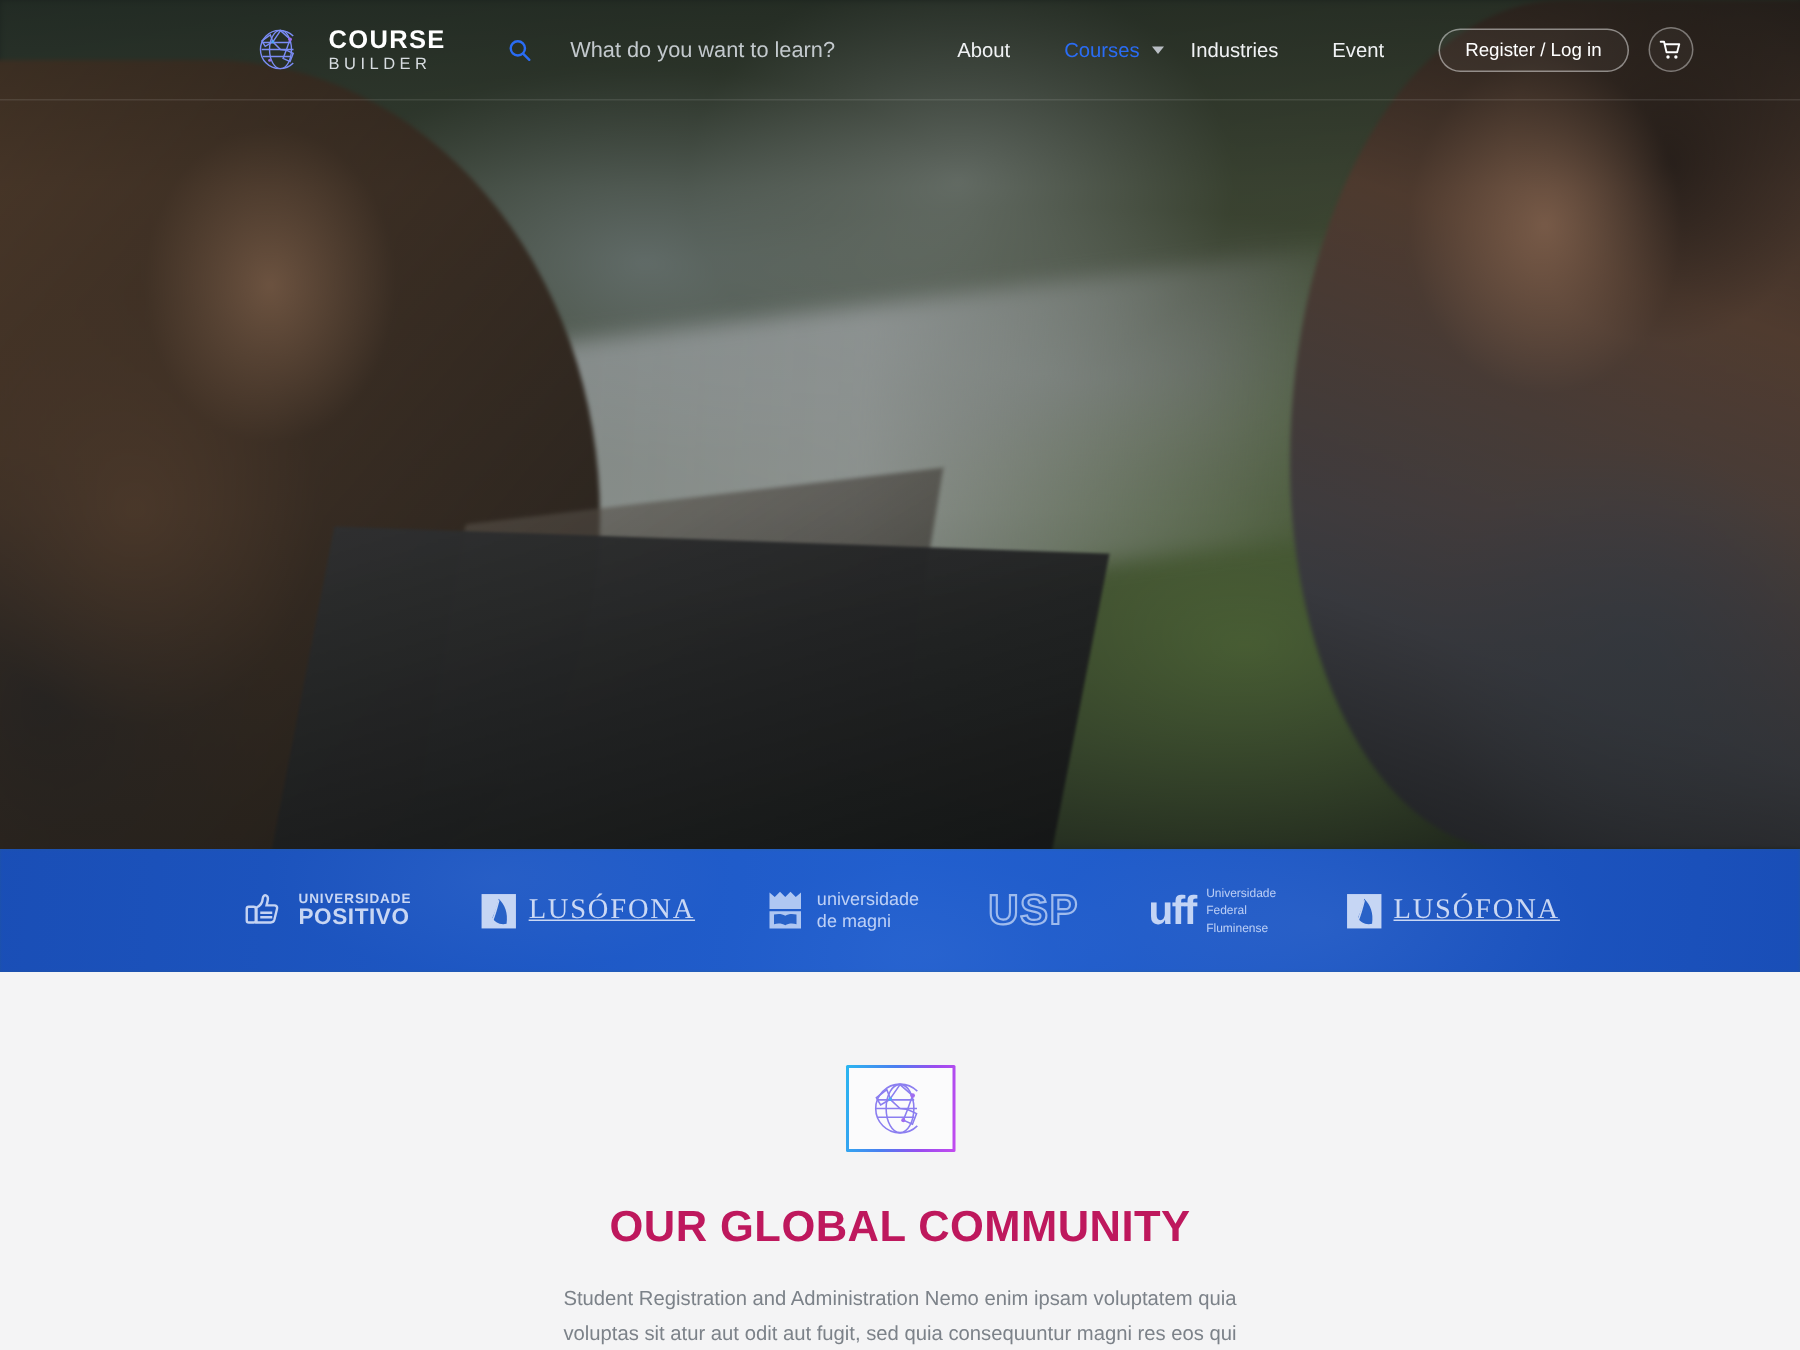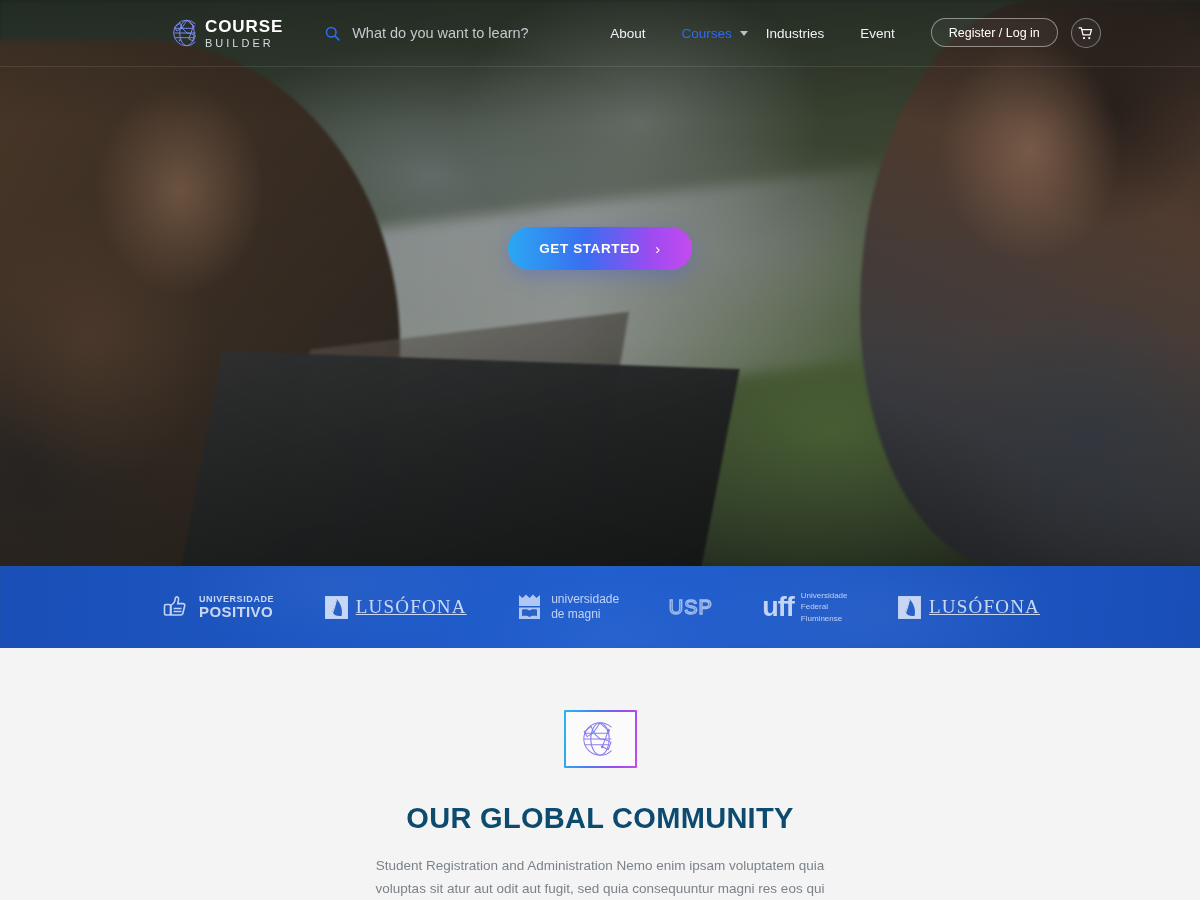--- a/index.html
+++ b/index.html
@@ -66,33 +66,33 @@
       radial-gradient(ellipse 190px 200px at 230px 440px, rgba(70,74,84,.95), rgba(70,74,84,0) 72%),
       linear-gradient(200deg,#3a2c26 0%,#6a4c3c 35%,#4a4a52 75%,#2c2c32 100%);
     border-radius:50% 0 0 40%/60% 0 0 50%;
     filter:blur(1.5px);
   }
   .hero-scrim{position:absolute;inset:0;background:linear-gradient(180deg,rgba(10,14,12,.52) 0%,rgba(12,16,14,.30) 22%,rgba(12,16,14,.26) 60%,rgba(10,14,12,.42) 100%);}
 
   
   .header{position:absolute;left:0;top:0;width:1200px;height:67px;z-index:30;
     display:flex;align-items:center;border-bottom:1px solid rgba(255,255,255,.10);}
-  .brand{display:flex;align-items:center;gap:1px;margin-left:170px;}
+  .brand{display:flex;align-items:center;gap:15px;margin-left:170px;}
   .brand-mark{width:34px;height:34px;flex:0 0 34px;}
   .brand-text{line-height:1;}
   .brand-top{font-size:17px;font-weight:bold;color:#fff;letter-spacing:.9px;}
   .brand-bottom{font-size:11px;color:#d7dce0;letter-spacing:3.0px;margin-top:3px;}
   .divider{width:1px;height:34px;background:rgba(255,255,255,.22);margin-left:22px;}
-  .search{display:flex;align-items:center;gap:11px;margin-left:19px;}
+  .search{display:flex;align-items:flex-end;gap:25px;margin-left:19px;}
   .search-input{
     border:0;background:transparent;outline:none;
     font-family:"Liberation Sans",sans-serif;font-size:14.5px;color:#d6dadd;width:240px;
   }
   .search-input::placeholder{color:#c3c9cd;}
-  .nav{margin-left:auto;display:flex;gap:0;margin-right:170px;}
+  .nav{margin-left:auto;display:flex;align-items:center;gap:0;margin-right:170px;}
   .nav-link{font-size:13.5px;color:#f0f2f4;text-decoration:none;padding:0 18px;white-space:nowrap;}
   .nav-link.is-active{color:#2a6cf4;}
   .nav-item{display:flex;align-items:center;}
   .caret{width:0;height:0;border-left:4.5px solid transparent;border-right:4.5px solid transparent;
     border-top:5px solid #b9bec4;margin-left:-10px;}
   .btn-register{
     margin-left:18px;border:1px solid rgba(255,255,255,.45);border-radius:18px;
     height:29px;padding:0 17px;display:flex;align-items:center;justify-content:center;
     font-size:12.5px;color:#fff;background:rgba(255,255,255,.04);cursor:pointer;white-space:nowrap;
   }
@@ -133,31 +133,31 @@
     filter:blur(1px);}
   .lb-tint{position:absolute;inset:0;background:linear-gradient(90deg,rgba(24,78,186,.86),rgba(30,92,206,.76) 50%,rgba(24,78,186,.86));}
   .lb-inner{position:relative;z-index:3;height:82px;display:flex;align-items:center;justify-content:space-between;
     padding:0 160px;}
   .lb-logo{display:flex;align-items:center;gap:7px;opacity:.82;}
   .lb-stack{line-height:1.12;color:#eef3ff;}
   .lb-l1{font-size:9px;letter-spacing:.6px;font-weight:bold;}
   .lb-l2{font-size:15px;letter-spacing:.4px;font-weight:bold;}
   .lb-serif{font-family:"Liberation Serif",serif;font-size:19px;color:#f0f4ff;letter-spacing:1.2px;text-decoration:underline;}
   .lb-thin1{font-size:12px;color:#dfe9ff;line-height:1.25;}
-  .lb-usp{font-family:"Liberation Sans",sans-serif;font-size:20px;font-weight:normal;letter-spacing:1px;
+  .lb-usp{font-family:"Liberation Sans",sans-serif;font-size:28px;font-weight:bold;letter-spacing:1px;
     color:transparent;-webkit-text-stroke:1.4px rgba(225,236,255,.8);}
   .lb-uff{font-family:"Liberation Sans",sans-serif;font-size:27px;font-weight:bold;color:#e6eeff;letter-spacing:-1px;}
   .lb-uff-lines{font-size:8px;color:#dbe6ff;line-height:1.45;}
 
   
   .community{position:relative;width:1200px;background:#f4f4f5;padding-top:62px;text-align:center;}
   .cmark{width:73px;height:58px;margin:0 auto;padding:2px;border-radius:1px;
     background:linear-gradient(100deg,#29b6f0 0%,#4a7ef0 40%,#9b4bef 72%,#c24bef 100%);}
   .cmark-in{width:100%;height:100%;background:#fbfbfc;display:flex;align-items:center;justify-content:center;}
-  .cm-title{margin-top:34px;font-size:29px;font-weight:bold;color:#0c4a6e;letter-spacing:.3px;}
+  .cm-title{margin-top:34px;font-size:29px;font-weight:bold;color:#be185d;letter-spacing:.3px;}
   .cm-body{margin:19px auto 0;font-size:13.5px;line-height:1.74;color:#7c8289;max-width:468px;}
 </style>
 </head>
 <body>
 
 <div class="page">
 
   <section class="hero">
     <div class="hero-photo">
       <div class="ph-bg"></div>
@@ -219,24 +219,20 @@
           <svg width="15" height="15" viewBox="0 0 20 20">
             <path d="M1.5 2.5h3l2.2 9.3h9.4l1.9-7.1H6" fill="none" stroke="#ffffff" stroke-width="1.7" stroke-linejoin="round" stroke-linecap="round"></path>
             <circle cx="8" cy="16" r="1.5" fill="#ffffff"></circle>
             <circle cx="15" cy="16" r="1.5" fill="#ffffff"></circle>
           </svg>
         </button>
       </nav>
     </header>
 
     <div class="hero-content">
-      <button class="btn-started">
-        <span>GET STARTED</span>
-        <span class="chev">›</span>
-      </button>
     </div>
   </section>
 
   <section class="logoband">
     <div class="lb-photo"></div>
     <div class="lb-tint"></div>
     <div class="lb-inner">
 
       <div class="lb-logo">
         <svg width="32" height="32" viewBox="0 0 32 32">

